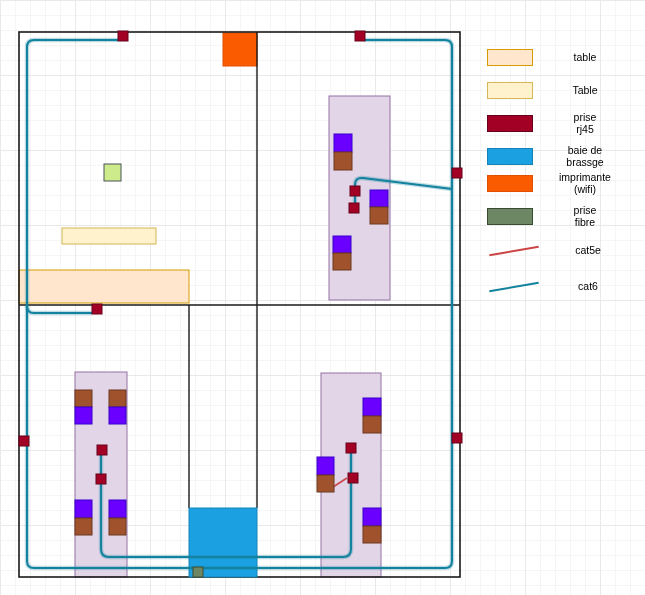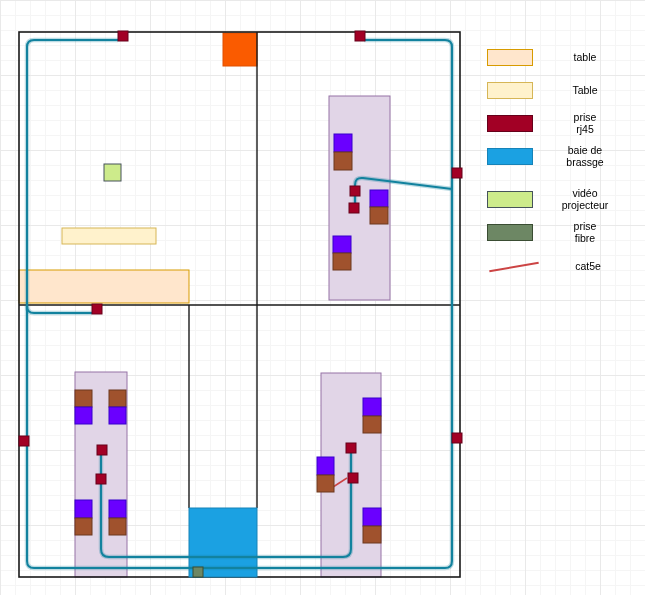--- a/index.html
+++ b/index.html
@@ -16,21 +16,21 @@
       linear-gradient(to right, #f5f5f5 1px, transparent 1px),
       linear-gradient(to bottom, #f5f5f5 1px, transparent 1px);
     background-size:75px 75px,75px 75px,15px 15px,15px 15px;
   }
   #plan{position:absolute;left:0;top:0;}
   #legend{
     position:absolute;left:487px;top:49px;width:150px;
   }
   .lrow{height:17px;margin-bottom:16px;display:flex;align-items:center;}
   .lrow.tall{height:20px;}
-  .lrow.gap{margin-bottom:26px;}
+  .lrow.gap{margin-bottom:10px;}
   .sw{width:46px;height:17px;flex:none;border:1px solid transparent;box-sizing:border-box;}
   .sw-line{width:50px;height:0;flex:none;border-top:2px solid #000;transform:rotate(-10deg);margin-left:2px;}
   .lbl{
     flex:1;text-align:center;font-size:10.5px;line-height:11.5px;
     color:#000;white-space:pre-line;
   }
 </style>
 </head>
 <body>
 
@@ -107,26 +107,30 @@
     <span class="sw" style="background: rgb(162, 0, 37); border-color: rgb(102, 0, 26);"></span>
     <span class="lbl">prise
 rj45</span>
   </div>
   <div class="lrow gap">
     <span class="sw" style="background: rgb(27, 161, 226); border-color: rgb(22, 131, 184);"></span>
     <span class="lbl">baie de
 brassge</span>
   </div>
   <div class="lrow">
-    <span class="sw" style="background: rgb(205, 235, 139); border-color: rgb(70, 83, 90);"></span>
-    <span class="lbl">vidéo
-projecteur</span>
+    <span class="sw" style="background: rgb(250, 91, 0); border-color: rgb(224, 80, 0);"></span>
+    <span class="lbl">imprimante
+(wifi)</span>
   </div>
   <div class="lrow">
     <span class="sw" style="background: rgb(109, 135, 100); border-color: rgb(58, 77, 51);"></span>
     <span class="lbl">prise
 fibre</span>
   </div>
   <div class="lrow tall">
     <span class="sw-line" style="border-top-color: rgb(204, 68, 68);"></span>
     <span class="lbl">cat5e</span>
   </div>
+  <div class="lrow tall">
+    <span class="sw-line" style="border-top-color: rgb(18, 130, 158);"></span>
+    <span class="lbl">cat6</span>
+  </div>
 </div>
 
 </body></html>

